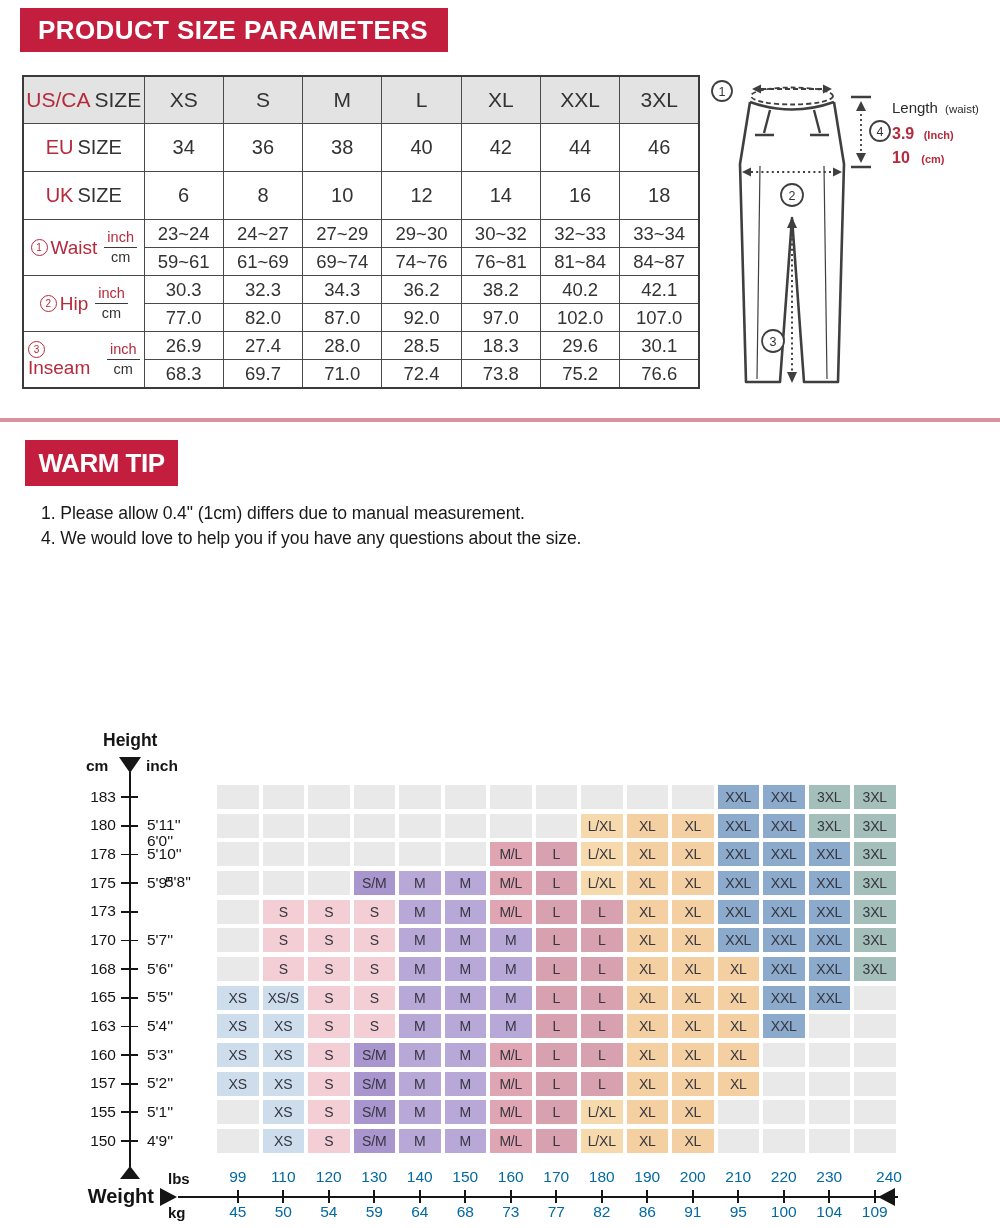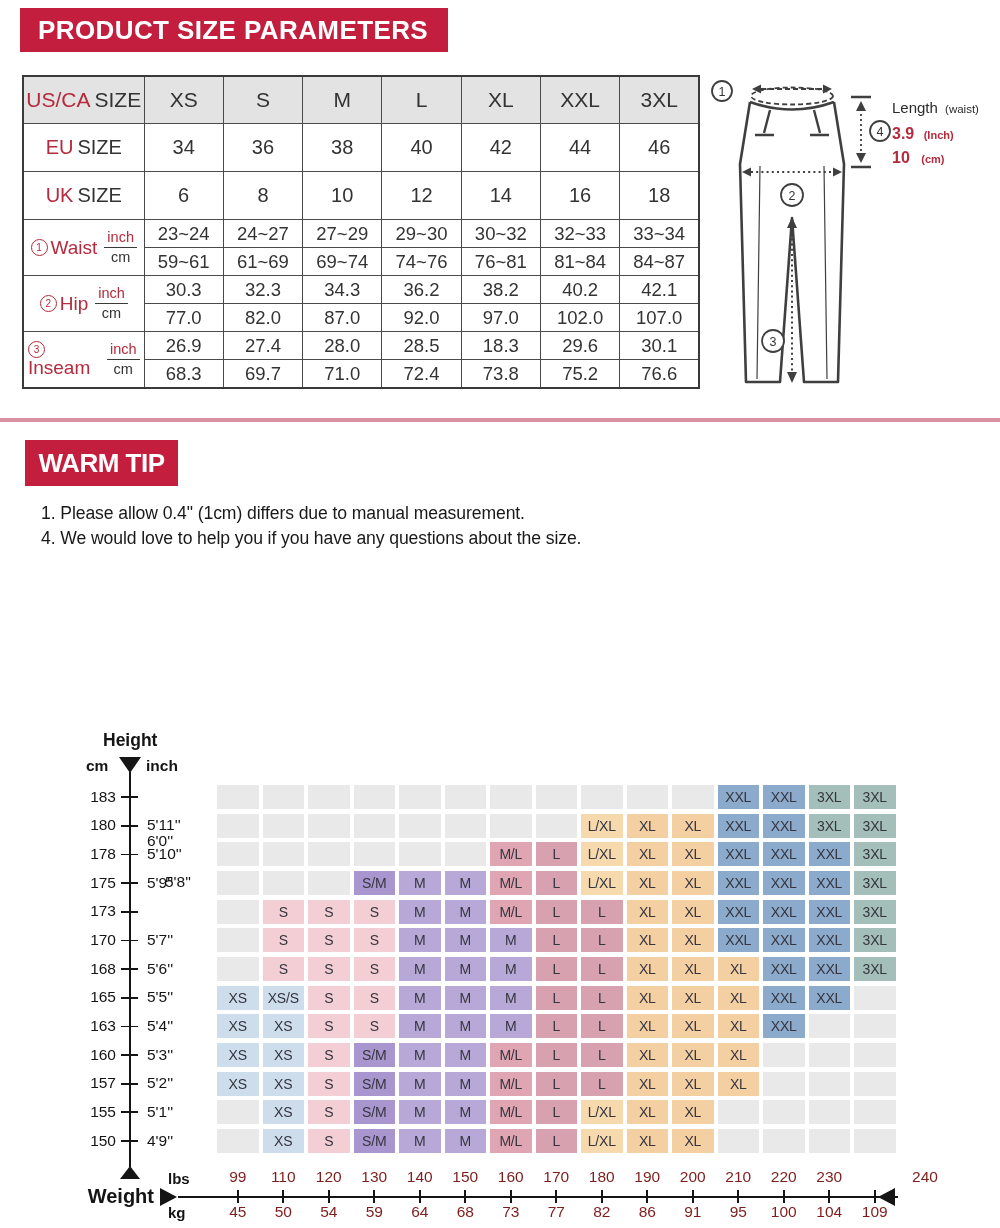--- a/index.html
+++ b/index.html
@@ -49,21 +49,21 @@
   #h-axis-line{left:128.5px;top:772px;width:2.4px;height:395px;background:var(--axis);}
   #w-axis-line{left:178px;top:1196px;width:720px;height:2.2px;background:var(--axis);}
   #w-tri-left{left:160px;top:1188px;border-top:9.5px solid transparent;border-bottom:9.5px solid transparent;border-left:17px solid var(--axis);}
   #w-tri-right{left:878px;top:1188px;border-top:9.5px solid transparent;border-bottom:9.5px solid transparent;border-right:17px solid var(--axis);}
   .gcell{position:absolute;display:flex;align-items:center;justify-content:center;
          font-size:14px;color:var(--gridtext);letter-spacing:-0.2px;}
   .h-cm{position:absolute;width:56px;text-align:right;font-size:15.5px;color:#141414;}
   .h-inch{position:absolute;width:62px;text-align:left;font-size:15.5px;color:#141414;}
   .h-tick{position:absolute;width:17px;height:1.8px;background:var(--axis);}
   .w-tick{position:absolute;width:1.8px;height:13px;background:var(--axis);}
-  .w-lbs,.w-kg{position:absolute;width:44px;text-align:center;font-size:15.5px;color:#7f1d1d;}
+  .w-lbs,.w-kg{position:absolute;width:44px;text-align:center;font-size:15.5px;color:#0369a1;}
 </style>
 </head>
 <body>
 
 <div class="page">
 
   <div class="banner" id="banner-params">
     <span>PRODUCT SIZE PARAMETERS</span>
   </div>
 
@@ -549,17 +549,17 @@
       <div class="w-tick" style="left: 737.35px; top: 1190px;"></div>
       <span class="w-lbs" style="left: 716.25px; top: 1168px;">210</span>
       <span class="w-kg" style="left: 716.25px; top: 1203px;">95</span>
       <div class="w-tick" style="left: 782.85px; top: 1190px;"></div>
       <span class="w-lbs" style="left: 761.75px; top: 1168px;">220</span>
       <span class="w-kg" style="left: 761.75px; top: 1203px;">100</span>
       <div class="w-tick" style="left: 828.35px; top: 1190px;"></div>
       <span class="w-lbs" style="left: 807.25px; top: 1168px;">230</span>
       <span class="w-kg" style="left: 807.25px; top: 1203px;">104</span>
       <div class="w-tick" style="left: 873.85px; top: 1190px;"></div>
-      <span class="w-lbs" style="left: 903px; top: 1168px;">240</span>
+      <span class="w-lbs" style="left: 867px; top: 1168px;">240</span>
       <span class="w-kg" style="left: 852.75px; top: 1203px;">109</span>
     </div>
 
 </div>
 
 </body></html>

